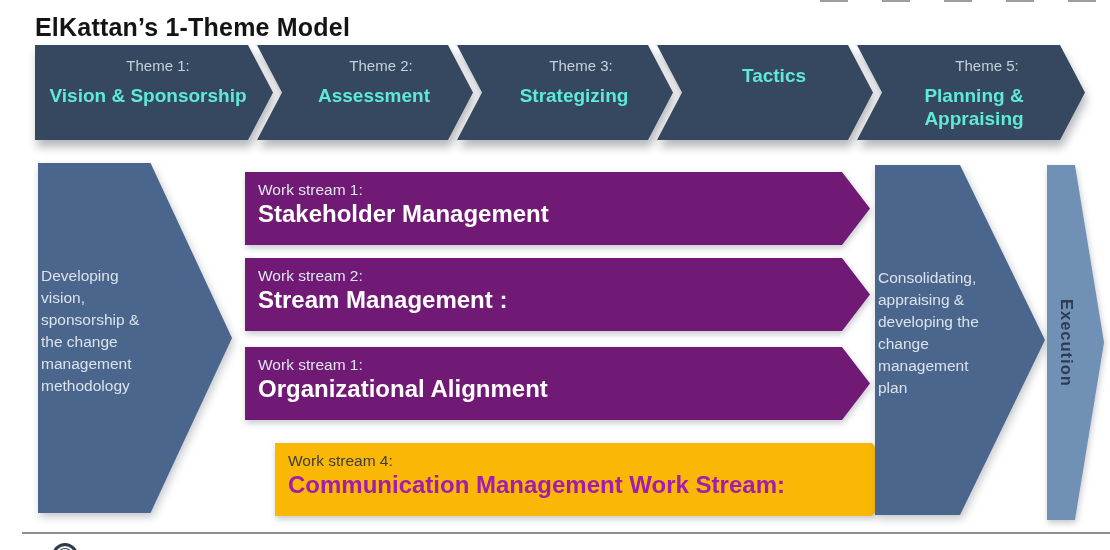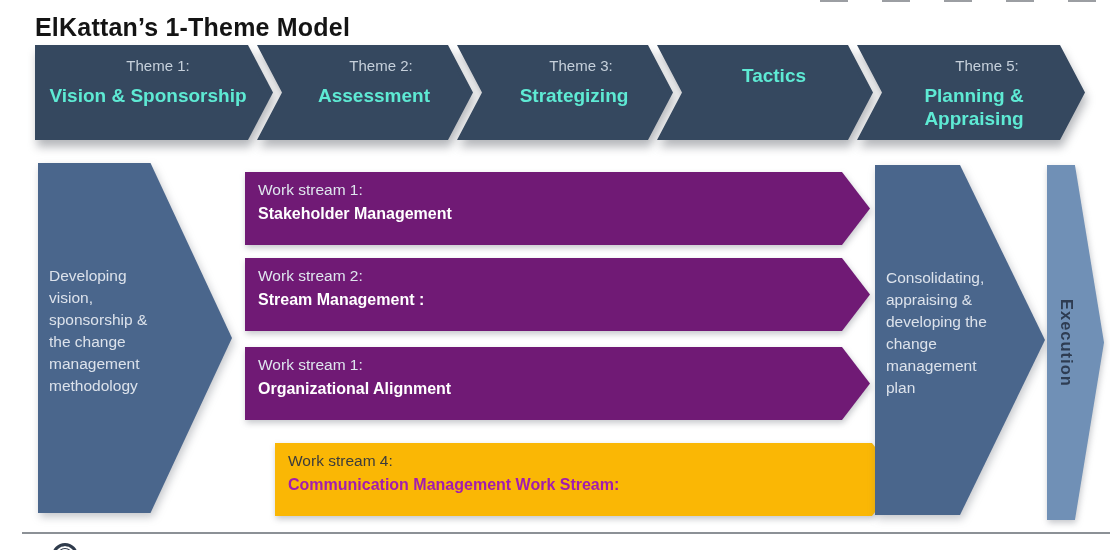--- a/index.html
+++ b/index.html
@@ -25,33 +25,33 @@
   .theme.first .t-name{max-width:210px;}
   
   .pent-wrap{position:absolute;filter:drop-shadow(2px 4px 4px rgba(90,95,105,.35));}
   .pent{
     position:relative;width:100%;height:100%;background:#4A668C;
     display:flex;align-items:center;box-sizing:border-box;
   }
   .pent-left{clip-path:polygon(0 0,58% 0,100% 50%,58% 100%,0 100%);}
   .pent-right{clip-path:polygon(0 0,50% 0,100% 50%,50% 100%,0 100%);}
   .pent .p-text{
-    color:#DCE2EB;font-size:15.5px;line-height:22px;padding-left:11px;
+    color:#DCE2EB;font-size:15.5px;line-height:22px;padding-left:3px;
     width:124px;margin-top:-14px;
   }
   .pent-right .p-text{width:120px;}
   
   .ws-wrap{position:absolute;left:245px;width:625px;height:73px;filter:drop-shadow(1px 3px 3px rgba(90,95,105,.35));}
   .ws{
     position:relative;width:100%;height:100%;background:#701a75;color:#fff;
     clip-path:polygon(0 0,calc(100% - 28px) 0,100% 50%,calc(100% - 28px) 100%,0 100%);
     box-sizing:border-box;padding:7px 0 0 13px;
   }
   .ws .ws-label{font-size:15.5px;color:#DFE6EE;line-height:21px;}
-  .ws .ws-name{font-size:16px;font-weight:700;color:#fff;line-height:24px;margin-top:2px;}
+  .ws .ws-name{font-size:24px;font-weight:700;color:#fff;line-height:24px;margin-top:2px;}
   .ws--orange{background:#FAB705;}
   .ws--orange .ws-label{color:#3C3C3C;}
   .ws--orange .ws-name{color:#a21caf;}
   
   .exec-wrap{position:absolute;left:1047px;top:165px;width:57px;height:355px;filter:drop-shadow(1px 3px 3px rgba(90,95,105,.35));}
   .exec{
     width:100%;height:100%;background:#7090B6;
     clip-path:polygon(0 0,49% 0,100% 50%,49% 100%,0 100%);
     display:flex;align-items:center;justify-content:center;box-sizing:border-box;
     padding-right:18px;

